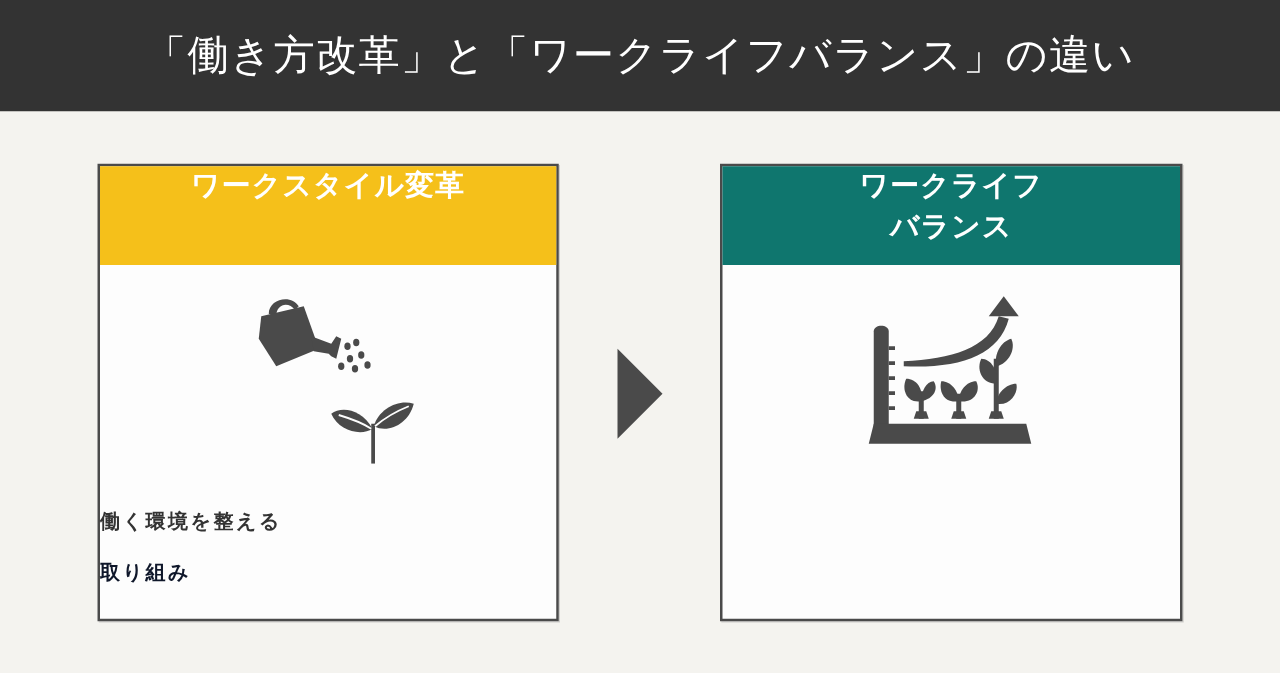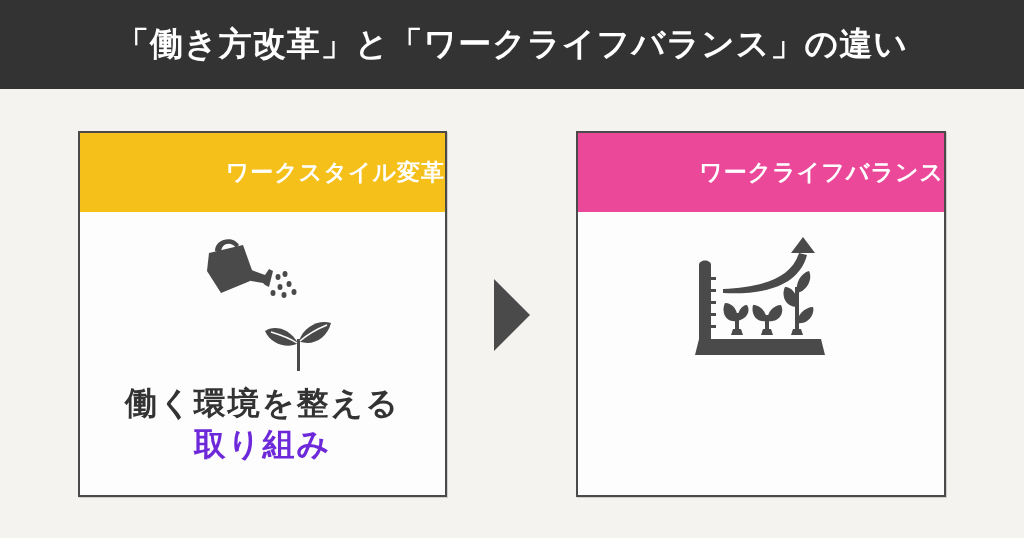--- a/index.html
+++ b/index.html
@@ -8,44 +8,44 @@
     background: #f4f3ef;
     font-family: "DejaVu Sans", "Liberation Sans", sans-serif;
     position: relative;
   }
   .title-bar {
     position: absolute; left: 0; top: 0; width: 1024px; height: 89px;
     background: #333333;
     display: flex; align-items: center; justify-content: center;
   }
   .title-bar h1 {
-    color: #ffffff; font-size: 33px; font-weight: bold; letter-spacing: 1px;
+    color: #ffffff; font-size: 33px; font-weight: normal; letter-spacing: 1px;
   }
   .card {
     position: absolute; top: 131px; height: 366px;
     background: #fdfdfd;
     border: 2px solid #4a4a4a;
     box-shadow: 1px 1px 0 rgba(0,0,0,0.15);
   }
   .card.left { left: 78px; width: 369px; }
   .card.right { left: 576px; width: 370px; }
   .card-header {
     height: 79px;
-    display: flex; flex-direction: row; align-items: center; justify-content: flex-end;
+    display: flex; flex-direction: column; align-items: center; justify-content: flex-start;
     color: #ffffff; font-weight: bold; font-size: 23px; line-height: 33px;
     letter-spacing: 1px;
   }
   .card-header span { display: block; }
   .card-icon {
     position: absolute; left: 50%; transform: translateX(-50%);
     top: 98px; width: 140px; height: 140px;
   }
   .card-text {
-    position: absolute; left: 0; right: 0; top: 250px;
-    text-align: center; font-weight: bold; font-size: 32px; line-height: 41px;
+    position: absolute; left: 0; right: 0; top: 263px;
+    font-weight: bold; font-size: 16px; line-height: 41px;
     color: #333333; letter-spacing: 2px;
   }
   .card-text span { display: block; }
   .arrow {
     position: absolute; left: 494px; top: 279px;
     width: 0; height: 0;
     border-top: 36px solid transparent;
     border-bottom: 36px solid transparent;
     border-left: 36px solid #4a4a4a;
   }
@@ -84,28 +84,28 @@
 
       <path d="M106 110 C110 96 126 88 138 92 C134 108 118 116 106 110 Z"></path>
     </g>
     <g stroke="#fdfdfd" stroke-width="1.5" fill="none">
       <path d="M78 101 C88 104 98 108 104 112"></path>
       <path d="M134 94 C124 98 114 104 107 110"></path>
     </g>
   </svg>
   <div class="card-text">
     <span>働く環境を整える</span>
-    <span style="color:#6d28d9;">取り組み</span>
+    <span style="color:#0f172a;">取り組み</span>
   </div>
 </div>
 
 <div class="arrow"></div>
 
 <div class="card right">
-  <div class="card-header" style="background:#ec4899;">
+  <div class="card-header" style="background:#0f766e;">
     <span>ワークライフ</span>
     <span>バランス</span>
   </div>
   <svg class="card-icon" viewBox="0 0 140 140">
     <g fill="#4a4a4a">
 
       <path d="M8 34 C8 28 20 28 20 34 L20 112 L8 112 Z"></path>
 
       <rect x="20" y="46" width="5" height="3"></rect>
       <rect x="20" y="58" width="5" height="3"></rect>

